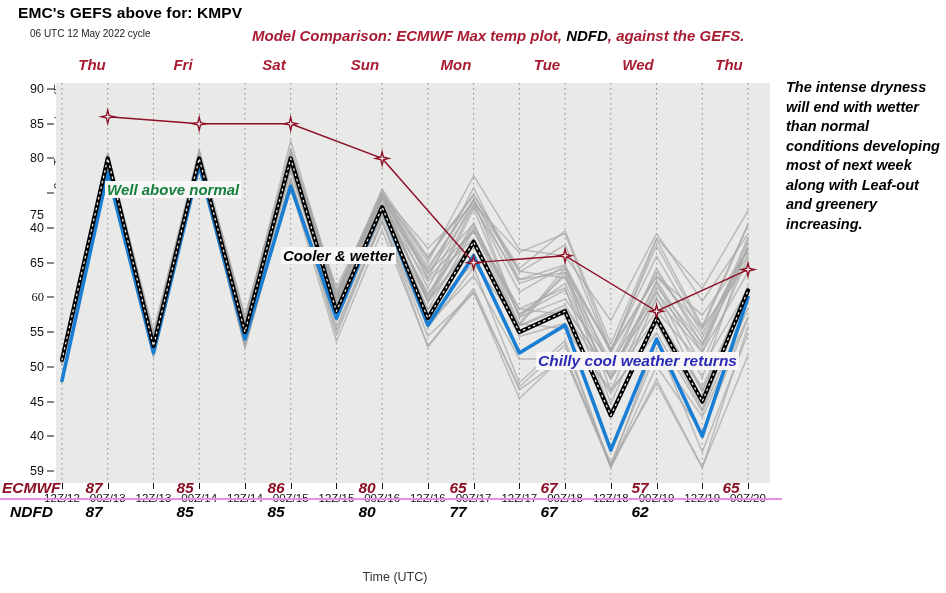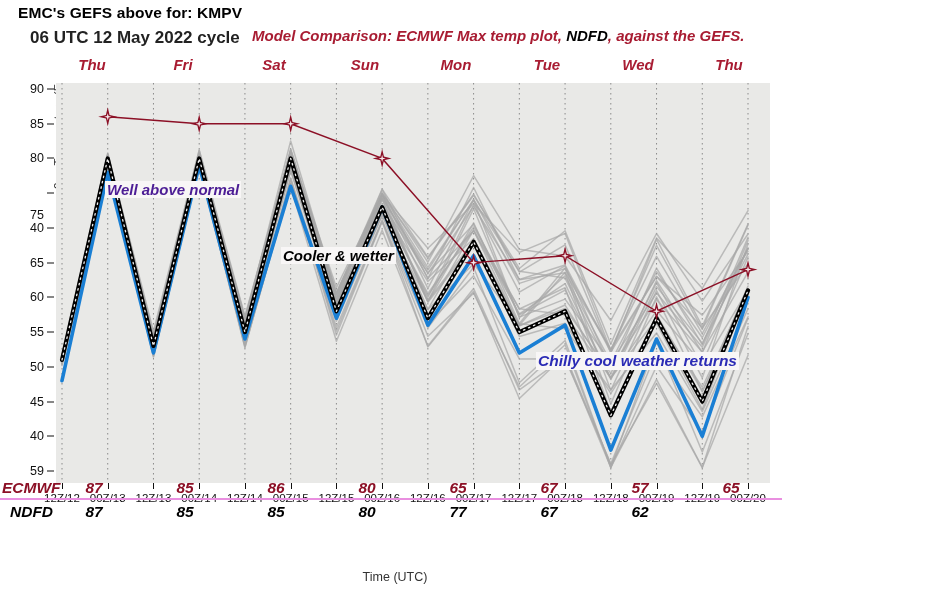--- a/index.html
+++ b/index.html
@@ -9,21 +9,21 @@
     font-family:"Liberation Sans", sans-serif;
   }
   .abs{position:absolute;}
 
   
   #main-title{
     left:18px;top:4px;font-size:15.5px;font-weight:bold;color:#000;
     letter-spacing:0.1px;
   }
   #cycle-title{
-    left:30px;top:28px;font-size:17px;color:#222;font-weight:700;
+    left:30px;top:28px;font-size:10px;color:#222;font-weight:400;
   }
   #model-comparison{
     left:252px;top:27px;font-size:15px;font-weight:bold;font-style:italic;
     color:#a81c32;white-space:nowrap;
   }
   #model-comparison .ndfd{color:#000;}
 
   
   #day-row{left:0;top:56px;width:790px;height:24px;}
   .day-label{
@@ -63,21 +63,21 @@
   #xlabel{
     position:absolute;left:0;top:570px;width:790px;text-align:center;
     font-size:12.5px;color:#333;
   }
 
   
   .plot-note{
     position:absolute;font-size:15px;font-weight:bold;font-style:italic;
     background:#f8f6f6;padding:0 2px;white-space:nowrap;
   }
-  #note-well-above{left:105px;top:181px;color:#4c1d95;}
+  #note-well-above{left:105px;top:181px;color:#15803d;}
   #note-cooler-wetter{left:281px;top:247px;color:#000;}
   #note-chilly{left:536px;top:352px;color:#2b2bb5;font-size:15.5px;}
 
   
   #ecmwf-row-label{
     left:2px;top:479px;font-size:15.5px;font-weight:bold;font-style:italic;
     color:#8c1026;
   }
   #ndfd-row-label{
     left:10px;top:503px;font-size:15.5px;font-weight:bold;font-style:italic;
@@ -129,21 +129,21 @@
     <div class="ytick abs" style="left: 14px; top: 123.727px;">85</div>
     <div class="ytick-dash abs" style="left: 47px; top: 123.727px;"></div>
     <div class="ytick abs" style="left: 14px; top: 158.455px;">80</div>
     <div class="ytick-dash abs" style="left: 47px; top: 158.455px;"></div>
     <div class="ytick abs" style="left: 14px; top: 193.182px; margin-top: 22px;">75</div>
     <div class="ytick-dash abs" style="left: 47px; top: 193.182px;"></div>
     <div class="ytick abs" style="left: 14px; top: 227.909px;">40</div>
     <div class="ytick-dash abs" style="left: 47px; top: 227.909px;"></div>
     <div class="ytick abs" style="left: 14px; top: 262.636px;">65</div>
     <div class="ytick-dash abs" style="left: 47px; top: 262.636px;"></div>
-    <div class="ytick abs" style="left: 14px; top: 297.364px;">60</div>
+    <div class="ytick abs" style="left: 14px; top: 297.364px; font-family: Liberation Serif, serif;">60</div>
     <div class="ytick-dash abs" style="left: 47px; top: 297.364px;"></div>
     <div class="ytick abs" style="left: 14px; top: 332.091px;">55</div>
     <div class="ytick-dash abs" style="left: 47px; top: 332.091px;"></div>
     <div class="ytick abs" style="left: 14px; top: 366.818px;">50</div>
     <div class="ytick-dash abs" style="left: 47px; top: 366.818px;"></div>
     <div class="ytick abs" style="left: 14px; top: 401.545px;">45</div>
     <div class="ytick-dash abs" style="left: 47px; top: 401.545px;"></div>
     <div class="ytick abs" style="left: 14px; top: 436.273px;">40</div>
     <div class="ytick-dash abs" style="left: 47px; top: 436.273px;"></div>
     <div class="ytick abs" style="left: 14px; top: 471px;">59</div>
@@ -291,13 +291,14 @@
     <div class="val-ndfd abs" style="left: 94px;">87</div>
     <div class="val-ndfd abs" style="left: 185px;">85</div>
     <div class="val-ndfd abs" style="left: 276px;">85</div>
     <div class="val-ndfd abs" style="left: 367px;">80</div>
     <div class="val-ndfd abs" style="left: 458px;">77</div>
     <div class="val-ndfd abs" style="left: 549px;">67</div>
     <div class="val-ndfd abs" style="left: 640px;">62</div>
   </div>
 
 <div class="abs" id="right-col">
+  <div id="right-para-2">The intense dryness will end with wetter than normal conditions developing most of next week along with Leaf-out and greenery increasing.</div>
 </div>
 
 </body></html>

